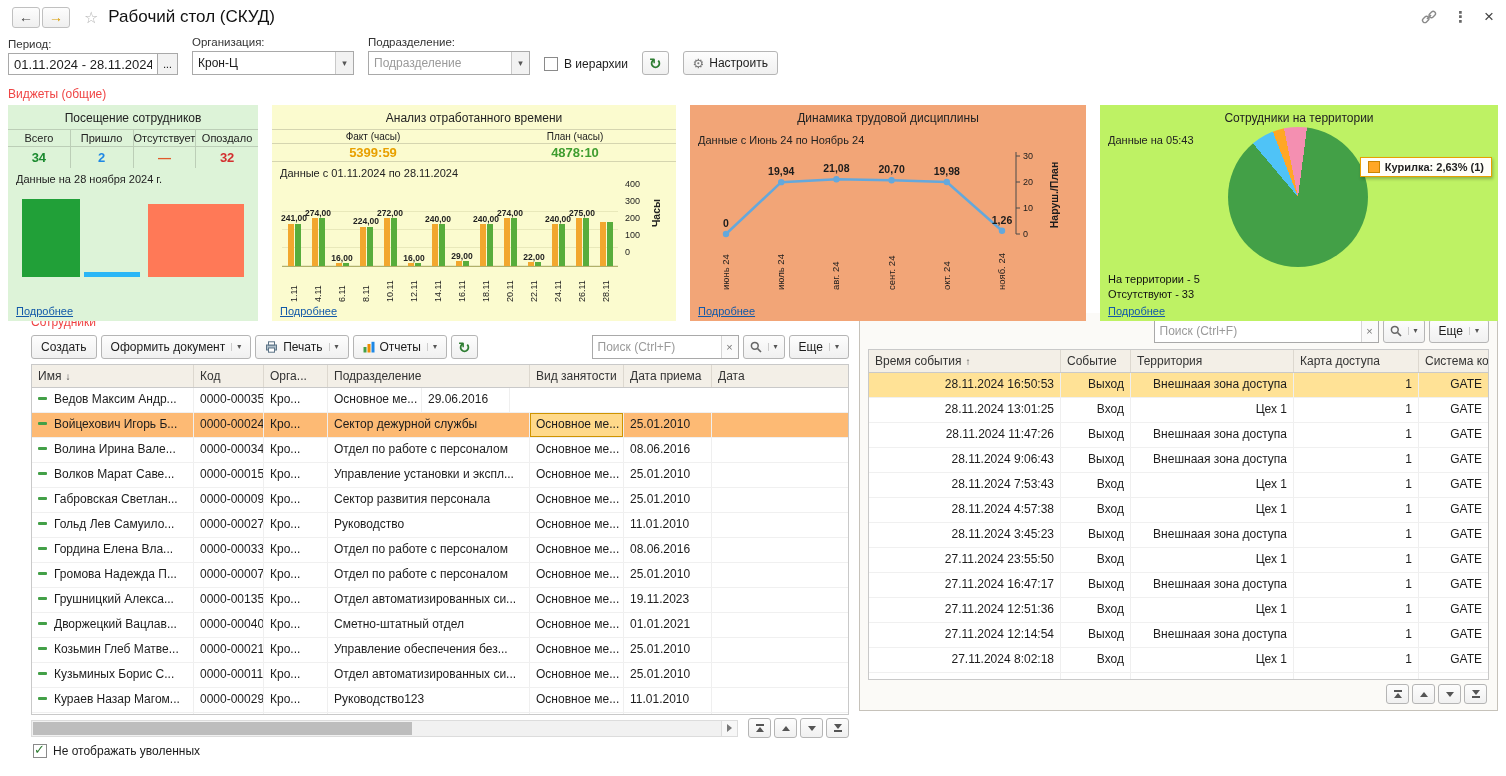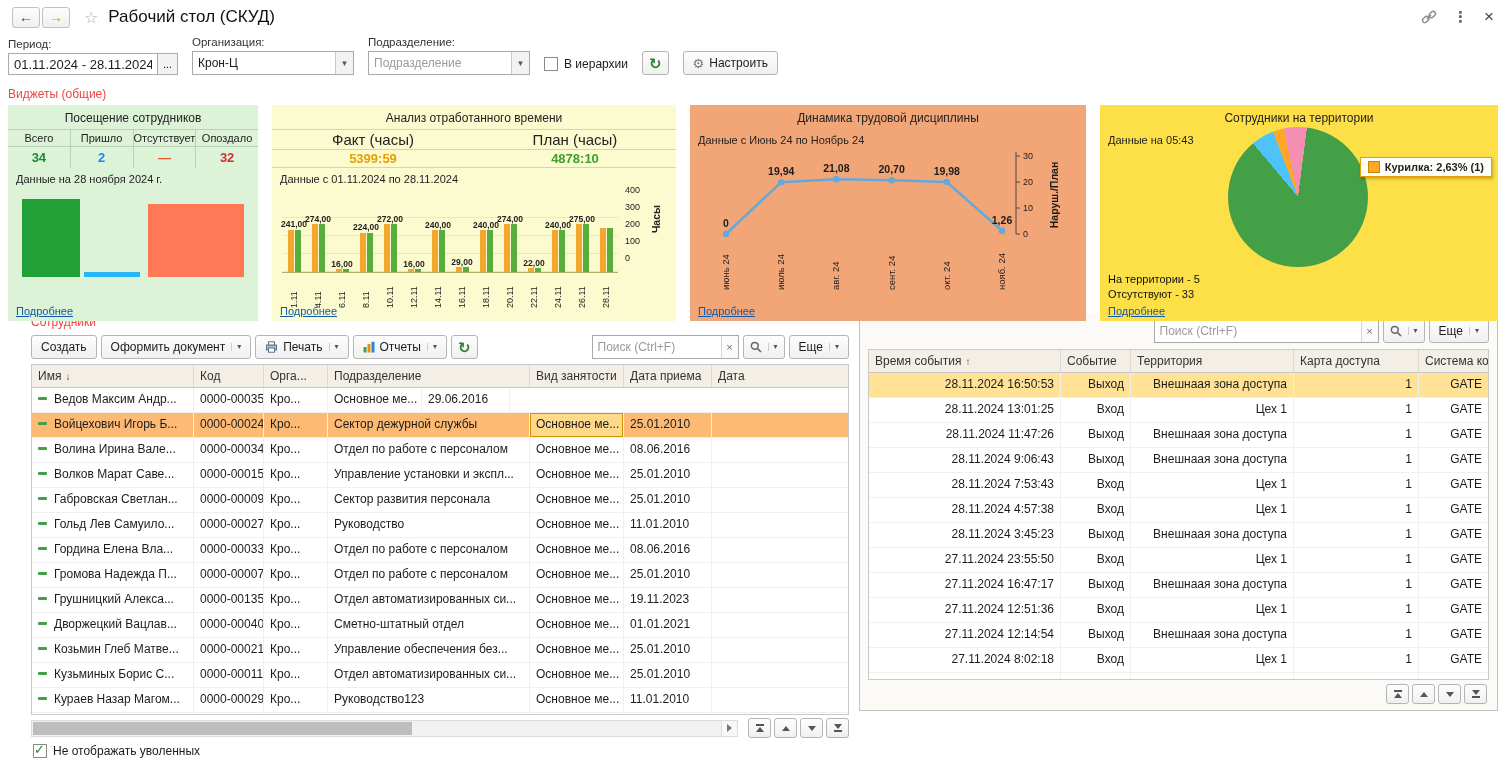--- a/index.html
+++ b/index.html
@@ -43,42 +43,42 @@
   .gear{font-size:13px;color:#777;line-height:1;}
   .caret{font-size:8px;color:#555;border-left:1px solid #ccc;padding-left:5px;margin-left:1px;line-height:1;}
 
   
   .section-label{color:#ef4444;font-size:12px;padding:2px 8px 4px 8px;}
   .widgets{display:flex;gap:14px;padding:0 8px;height:202px;}
   .card{position:relative;height:216px;box-sizing:border-box;padding:3px 0;}
   .card.att{width:250px;background:#ddf3d8;}
   .card.wt{width:404px;background:#fbfbcf;}
   .card.disc{width:396px;background:#f2a577;}
-  .card.terr{width:398px;background:#fde047;}
+  .card.terr{width:398px;background:#bef264;}
   .w-title{text-align:center;font-size:12px;color:#222;padding:3px 4px 4px;}
   .card.att .w-title,.card.wt .w-title{border-bottom:1px solid rgba(0,0,0,0.15);}
   .w-note{font-size:11px;color:#222;margin:5px 8px 0 8px;}
   .wlink{position:absolute;left:8px;bottom:4px;font-size:11px;color:#1259a8;text-decoration:underline;cursor:pointer;}
 
   
   .att-stats{display:flex;}
   .att-col{flex:1;text-align:center;border-right:1px solid rgba(0,0,0,0.15);}
   .att-col:last-child{border-right:none;}
   .att-h{font-size:11px;color:#222;padding:2px 0;border-bottom:1px solid rgba(0,0,0,0.15);}
   .att-v{font-size:13px;font-weight:bold;padding:3px 0;}
   .att-chart{height:84px;margin:8px 14px 0 14px;display:flex;align-items:flex-end;}
   .att-bar{flex:none;}
   .att-bar:nth-child(1){width:58px;}
   .att-bar:nth-child(2){width:56px;margin-left:4px;}
   .att-bar:nth-child(3){width:96px;margin-left:auto;}
 
   
   .wt-fp{display:flex;border-bottom:1px solid rgba(0,0,0,0.15);}
   .wt-fp-col{flex:1;text-align:center;}
-  .wt-fp-h{font-size:15px;color:#222;padding:1px 0;border-bottom:1px solid rgba(0,0,0,0.15);}
+  .wt-fp-h{font-size:10px;color:#222;padding:1px 0;border-bottom:1px solid rgba(0,0,0,0.15);}
   .wt-fp-v{font-size:13px;font-weight:bold;padding:1px 0;}
   .wt-chart{position:relative;height:84px;margin:4px 10px 0 10px;}
   .wt-bars{position:absolute;left:0;right:48px;bottom:0;height:72px;display:flex;align-items:flex-end;
            border-bottom:1px solid #b0b06a;
            background:repeating-linear-gradient(to top,rgba(120,120,60,0.14) 0 1px,transparent 1px 18px);}
   .wt-cluster{flex:1;display:flex;flex-direction:column;align-items:center;justify-content:flex-end;min-width:0;overflow:visible;}
   .wt-lab{font-size:8.5px;font-weight:bold;color:#222;white-space:nowrap;line-height:1.1;}
   .wt-bb{display:flex;gap:1px;align-items:flex-end;}
   .wt-bar{width:6px;}
   .wt-bar.f{background:#f2a72e;}

